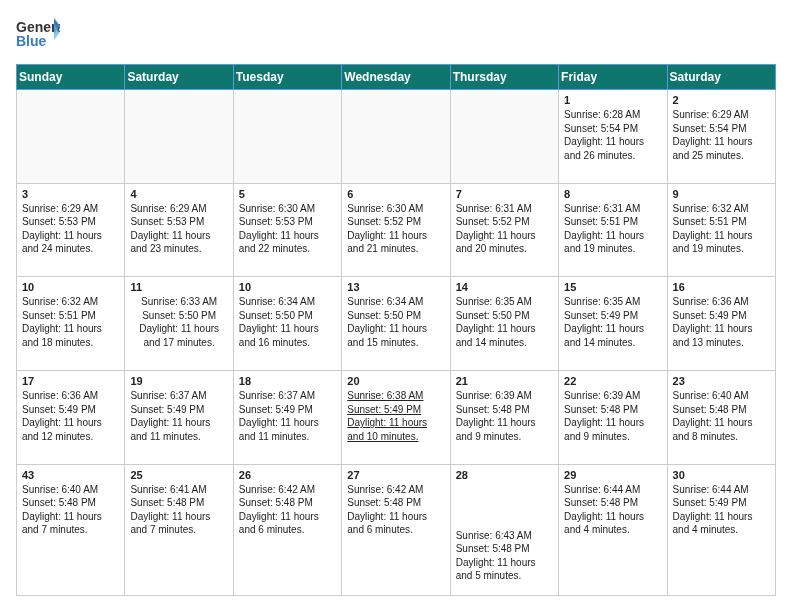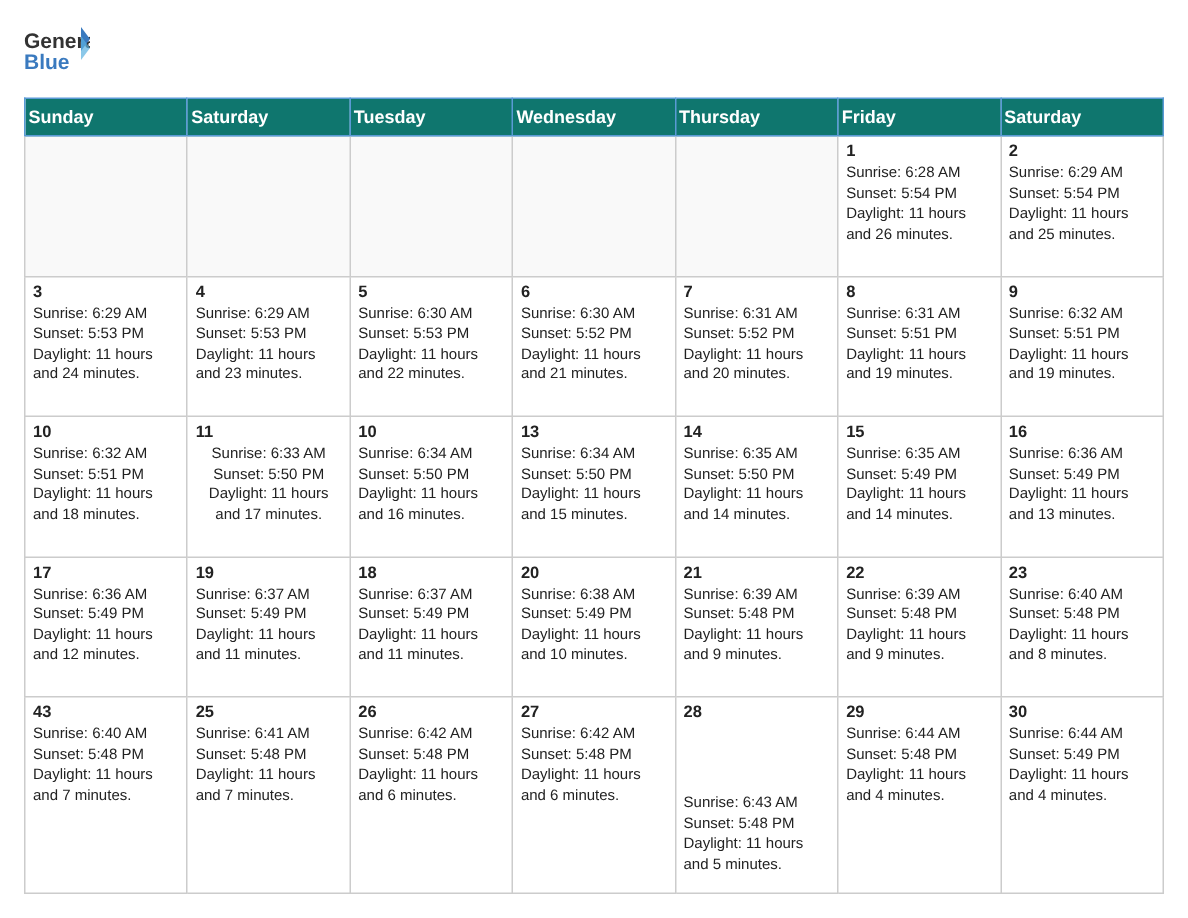--- a/index.html
+++ b/index.html
@@ -258,21 +258,21 @@
           </td>
           <td>
             <span class="day-num">18</span>
             <div class="day-info" style="white-space: pre-line;">Sunrise: 6:37 AM
 Sunset: 5:49 PM
 Daylight: 11 hours
 and 11 minutes.</div>
           </td>
           <td>
             <span class="day-num">20</span>
-            <div class="day-info" style="white-space: pre-line;">Sunrise: 6:38 AM
+            <div class="day-info" style="white-space: pre-line; text-decoration: underline;">Sunrise: 6:38 AM
 Sunset: 5:49 PM
 Daylight: 11 hours
 and 10 minutes.</div>
           </td>
           <td>
             <span class="day-num">21</span>
             <div class="day-info" style="white-space: pre-line;">Sunrise: 6:39 AM
 Sunset: 5:48 PM
 Daylight: 11 hours
 and 9 minutes.</div>

